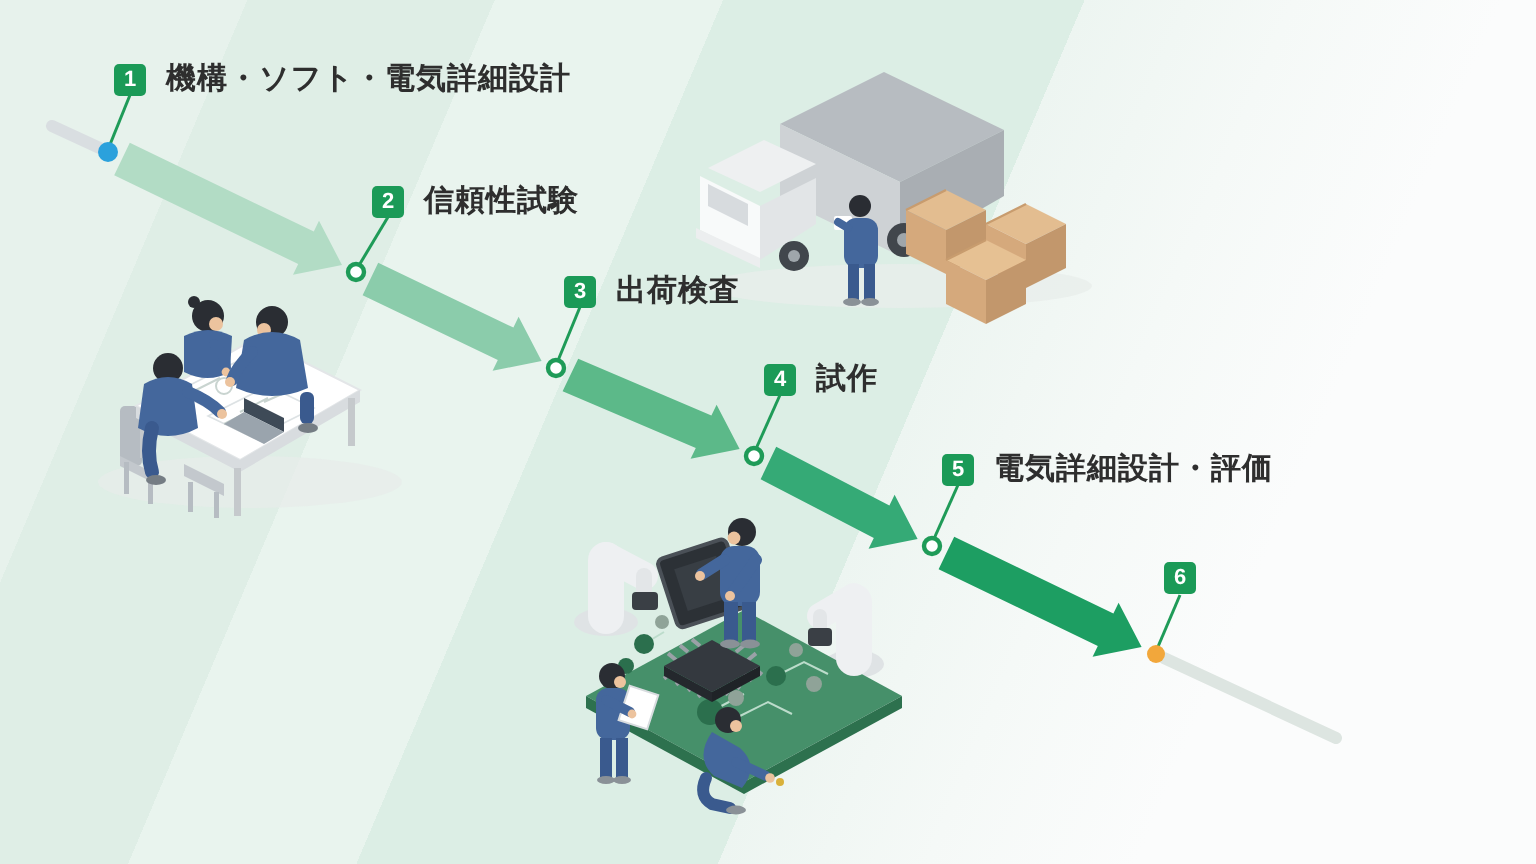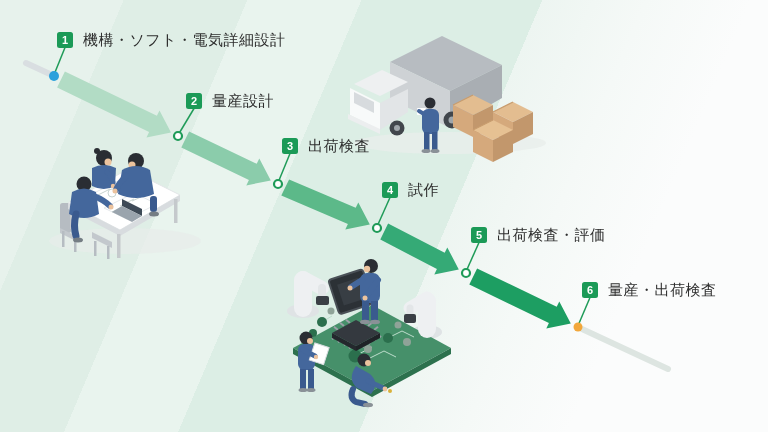--- a/index.html
+++ b/index.html
@@ -15,21 +15,21 @@
       #fbfcfc 79%, #fbfcfc 100%);
   }
   .scene-layer{position:absolute;left:0;top:0;}
   .step{position:absolute;display:flex;align-items:center;gap:10px;}
   .badge{
     width:16px;height:16px;flex:0 0 16px;border-radius:2.5px;
     background:#1b9a57;color:#ffffff;font-size:11px;font-weight:bold;
     display:flex;align-items:center;justify-content:center;line-height:16px;
   }
   .lbl{
-    font-size:15px;font-weight:normal;color:#2e2e2e;white-space:nowrap;
+    font-size:15px;font-weight:bold;color:#2e2e2e;white-space:nowrap;
     letter-spacing:0.5px;line-height:17px;
   }
 </style>
 </head>
 <body>
 
 <div class="canvas">
 
   <svg class="scene-layer" width="768" height="432" viewBox="0 0 768 432">
 
@@ -266,32 +266,31 @@
       </g>
     </g>
   </svg>
 
   <div class="step" style="left:57px;top:31px">
     <span class="badge">1</span>
     <span class="lbl">機構・ソフト・電気詳細設計</span>
   </div>
   <div class="step" style="left:186px;top:92px">
     <span class="badge">2</span>
-    <span class="lbl">量産設計</span>
+    <span class="lbl">信頼性試験</span>
   </div>
   <div class="step" style="left:282px;top:137px">
     <span class="badge">3</span>
     <span class="lbl">出荷検査</span>
   </div>
   <div class="step" style="left:382px;top:181px">
     <span class="badge">4</span>
     <span class="lbl">試作</span>
   </div>
   <div class="step" style="left:471px;top:226px">
     <span class="badge">5</span>
-    <span class="lbl">出荷検査・評価</span>
+    <span class="lbl">電気詳細設計・評価</span>
   </div>
   <div class="step" style="left:582px;top:281px">
     <span class="badge">6</span>
-    <span class="lbl">量産・出荷検査</span>
   </div>
 
 </div>
 
 </body></html>

